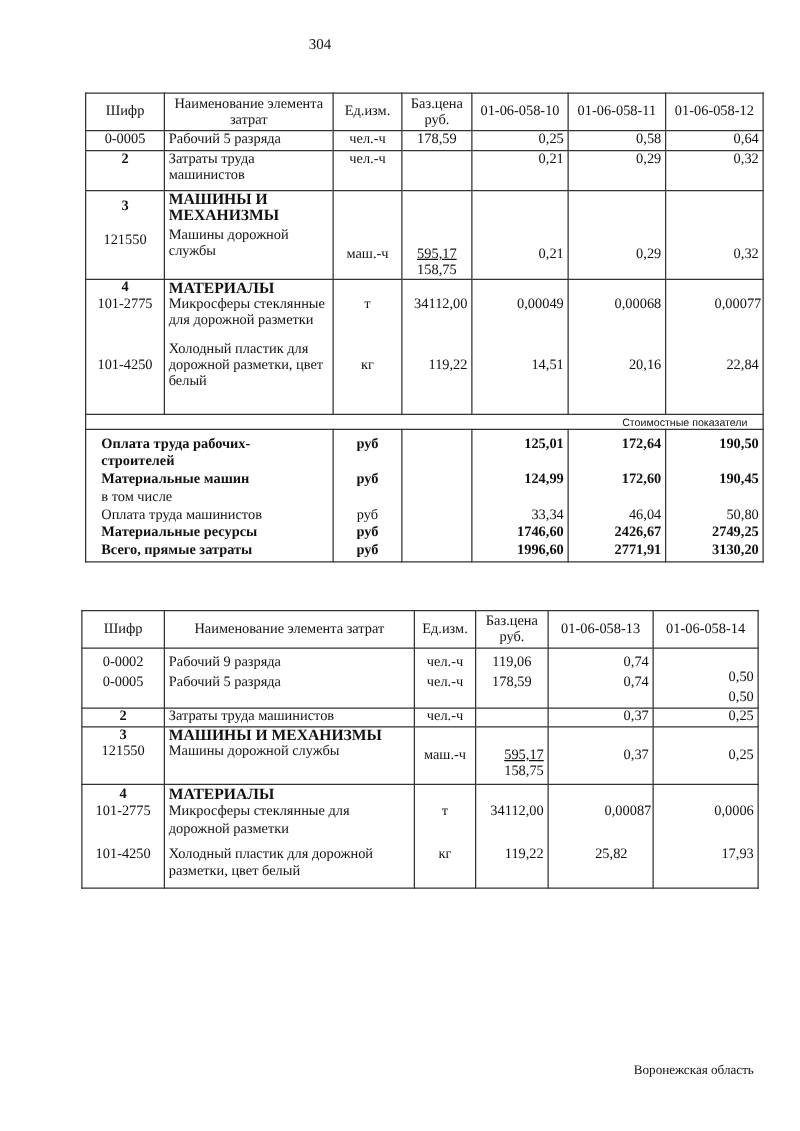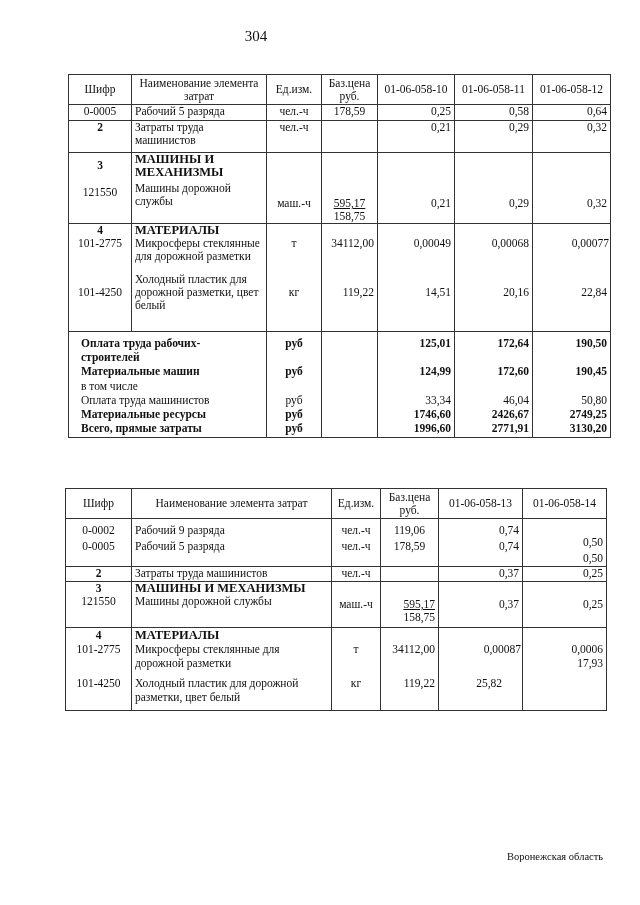--- a/index.html
+++ b/index.html
@@ -1,19 +1,19 @@
 <!DOCTYPE html>
 <html><head>
 <meta charset="utf-8">
 <style>
   html, body { margin:0; padding:0; background:#ffffff; }
   body { width:640px; height:905px; position:relative; overflow:hidden;
          font-family:"Liberation Serif", serif; color:#111; font-size:11.5px; }
   .page-num { position:absolute; top:28px; left:0; width:512px; text-align:center;
-              font-size:15px; }
+              font-size:12px; }
   table { border-collapse:collapse; position:absolute; table-layout:fixed; }
   td, th { border:1px solid #333; padding:0 3px; vertical-align:top; line-height:13px;
            font-weight:normal; }
   th { vertical-align:middle; text-align:center; }
   .c { text-align:center; }
   .r { text-align:right; }
   .b { font-weight:bold; }
   .cap { font-weight:bold; font-size:12.5px; }
   .u { text-decoration:underline; }
   .sans-note { font-family:"Liberation Sans", sans-serif; font-size:8.5px; text-align:right;
@@ -108,20 +108,23 @@
     </td>
     <td class="r" style="padding-top:13px">
       <div style="margin-bottom:36px">0,00068</div>
       <div>20,16</div>
     </td>
     <td class="r" style="padding-top:13px;padding-right:1px">
       <div style="margin-bottom:36px">0,00077</div>
       <div style="padding-right:2px">22,84</div>
     </td>
   </tr>
+  <tr style="height:12px">
+    <td colspan="7" class="sans-note" style="vertical-align:bottom;line-height:10px">Стоимостные показатели</td>
+  </tr>
   <tr>
     <td colspan="2" class="b" style="padding-left:12px;padding-top:4px;padding-bottom:2px;line-height:14.2px">
       <div style="width:150px">Оплата труда рабочих-строителей</div>
       <div>Материальные машин</div>
       <div style="font-weight:normal">в том числе</div>
       <div style="font-weight:normal">Оплата труда машинистов</div>
       <div>Материальные ресурсы</div>
       <div>Всего, прямые затраты</div>
     </td>
     <td class="c b" style="padding-top:4px;line-height:14.2px">
@@ -251,20 +254,20 @@
     </td>
     <td class="r" style="padding-top:14px;line-height:14px;padding-left:0">
       <div style="margin-bottom:20px">34112,00</div>
       <div>119,22</div>
     </td>
     <td class="r" style="padding-top:14px;line-height:14px;padding-right:1px">
       <div style="margin-bottom:20px">0,00087</div>
       <div style="padding-right:19px">25,82</div>
     </td>
     <td class="r" style="padding-top:14px;line-height:14px">
-      <div style="">0,0006</div>
+      <div style="margin-bottom:20px">0,0006</div>
       <div>17,93</div>
     </td>
   </tr>
 </tbody>
   </table>
 
 <div class="footer">Воронежская область</div>
 
 </body></html>

